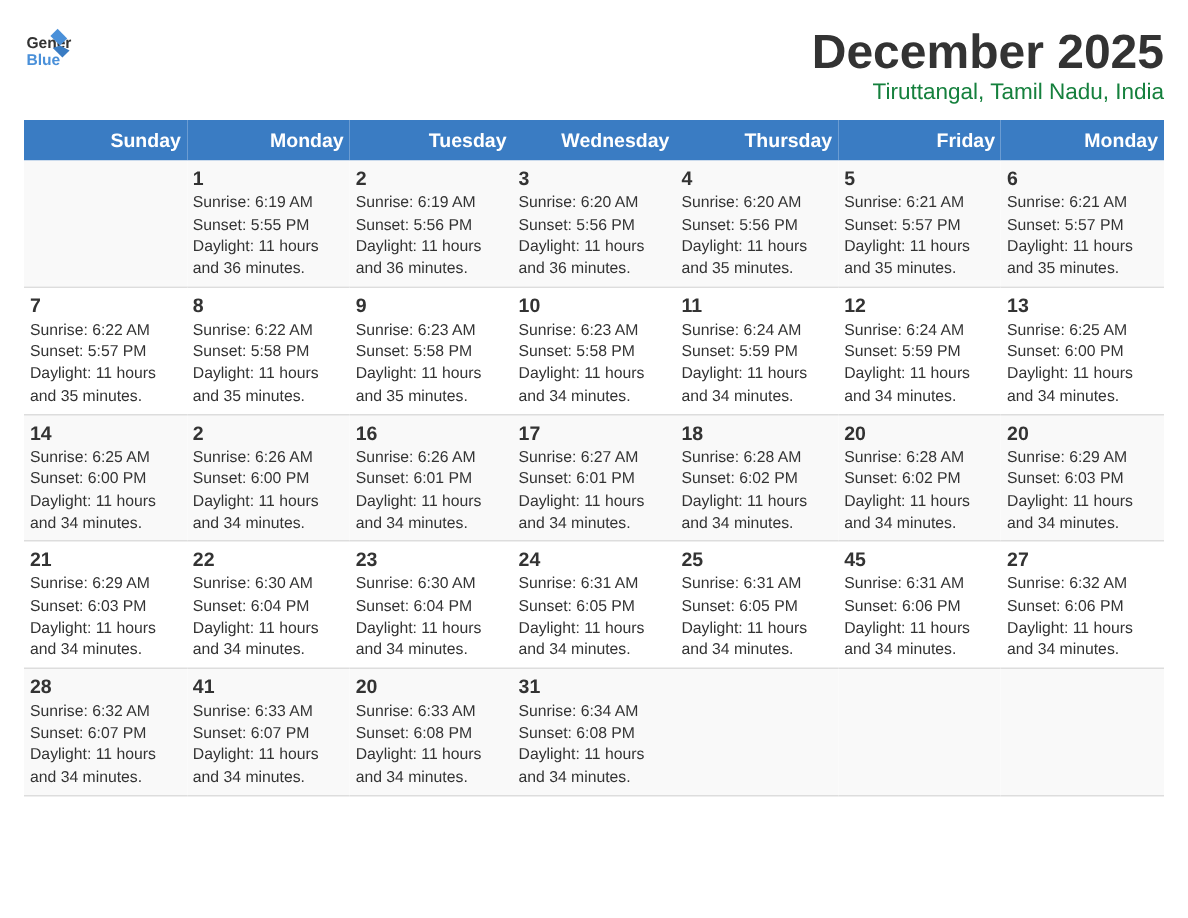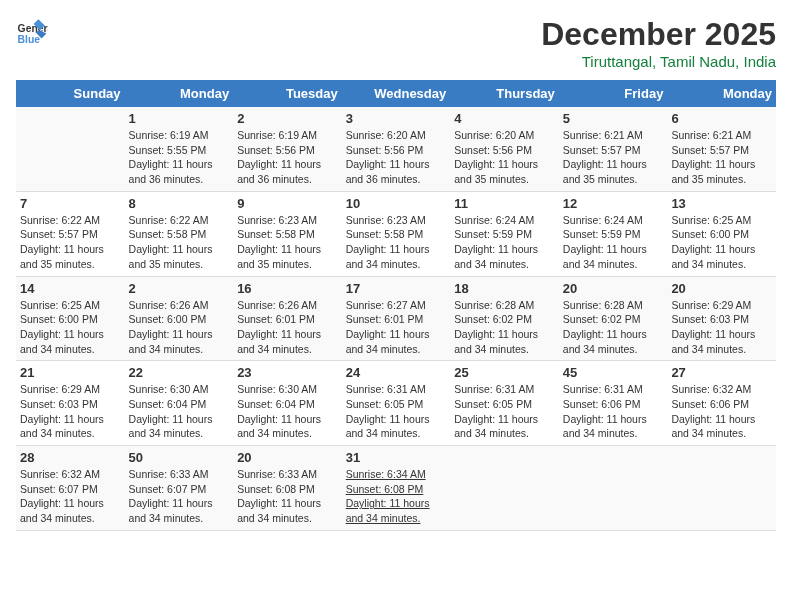--- a/index.html
+++ b/index.html
@@ -281,34 +281,34 @@
         </td>
       </tr>
       <tr>
         <td>
           <span class="day-num">28</span>
           <div class="day-info" style="white-space: pre-line;">Sunrise: 6:32 AM
 Sunset: 6:07 PM
 Daylight: 11 hours and 34 minutes.</div>
         </td>
         <td>
-          <span class="day-num">50</span>
+          <span class="day-num">41</span>
           <div class="day-info" style="white-space: pre-line;">Sunrise: 6:33 AM
 Sunset: 6:07 PM
 Daylight: 11 hours and 34 minutes.</div>
         </td>
         <td>
           <span class="day-num">20</span>
           <div class="day-info" style="white-space: pre-line;">Sunrise: 6:33 AM
 Sunset: 6:08 PM
 Daylight: 11 hours and 34 minutes.</div>
         </td>
         <td>
           <span class="day-num">31</span>
-          <div class="day-info" style="white-space: pre-line; text-decoration: underline;">Sunrise: 6:34 AM
+          <div class="day-info" style="white-space: pre-line;">Sunrise: 6:34 AM
 Sunset: 6:08 PM
 Daylight: 11 hours and 34 minutes.</div>
         </td>
         <td></td>
         <td></td>
         <td></td>
       </tr>
     </tbody>
 </table>
 

